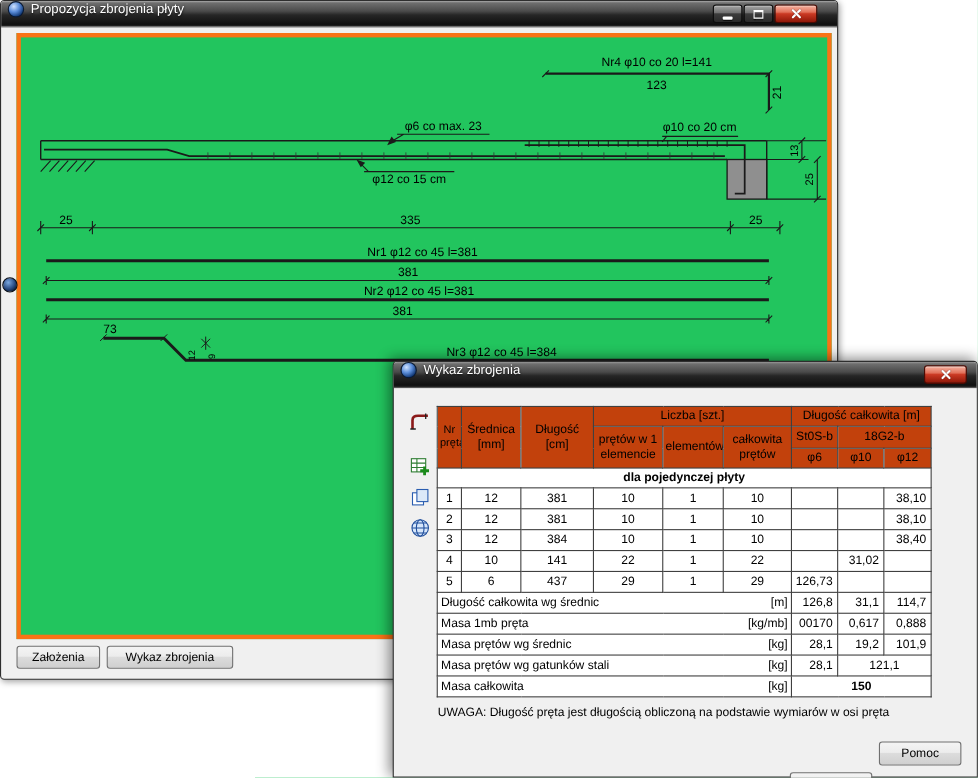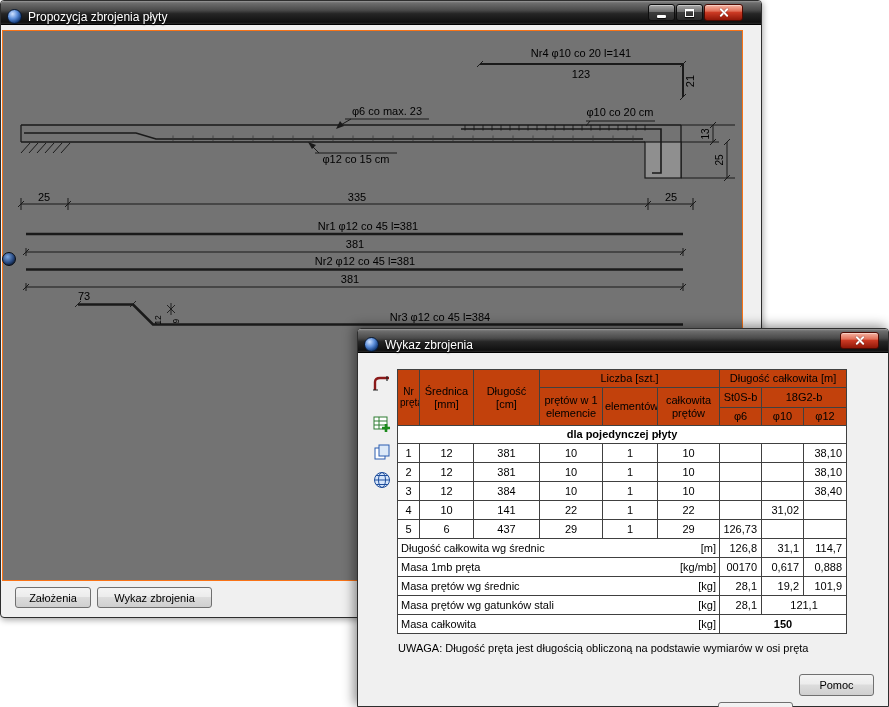--- a/index.html
+++ b/index.html
@@ -2,37 +2,37 @@
 <html><head>
 <meta charset="utf-8">
 <style>
   *{box-sizing:border-box;margin:0;padding:0;}
   body{width:889px;height:707px;position:relative;background:#fff;font-family:"Liberation Sans",sans-serif;overflow:hidden;}
   .window{position:absolute;}
   #main-window{left:0;top:0;width:762px;height:618px;background:#f0f0f0;border:1px solid #2e2e2e;border-radius:4px;box-shadow:1px 2px 6px rgba(0,0,0,.35);}
   #dialog-window{left:357px;top:328px;width:532px;height:379px;background:#f0f0f0;border:1px solid #2e2e2e;border-radius:4px 4px 0 0;box-shadow:-3px -2px 12px rgba(0,0,0,.45);z-index:10;}
   .titlebar{position:absolute;left:0;top:0;right:0;height:24px;border-radius:3px 3px 0 0;
     background:linear-gradient(180deg,#9a9a9a 0%,#6e6e6e 8%,#4a4a4a 40%,#262626 55%,#101010 92%,#2a2a2a 100%);
-    display:flex;align-items:flex-end;padding:0 6px;border-bottom:1px solid #000;}
+    display:flex;align-items:flex-start;padding:0 6px;border-bottom:1px solid #000;}
   .app-icon{width:15px;height:15px;border-radius:50%;flex:0 0 auto;border:1px solid #0a1a33;
     background:radial-gradient(circle at 35% 30%,#cfe2ff 0%,#5b8dd9 40%,#123a78 75%,#061325 100%);}
   .tb-title{color:#fff;font-size:12px;margin-left:6px;text-shadow:0 1px 2px rgba(0,0,0,.9);white-space:nowrap;}
   .tb-btns{position:absolute;top:3px;display:flex;gap:1px;}
   #main-window .tb-btns{right:18px;}
   #dialog-window .tb-btns{right:9px;}
   .tb-btn{width:27px;height:17px;border:1px solid #0d0d0d;border-radius:3px;display:flex;align-items:center;justify-content:center;
     background:linear-gradient(180deg,#a8a8a8,#6f6f6f 45%,#3c3c3c 50%,#2a2a2a);box-shadow:inset 0 1px 0 rgba(255,255,255,.4);}
   .tb-btn.close{width:39px;background:linear-gradient(180deg,#f5b3a2,#e2715a 40%,#cb3a24 50%,#8f1708);border-color:#4d0a02;}
   .glyph-min{display:block;width:9px;height:3px;background:#fff;border-radius:1px;margin-top:7px;box-shadow:0 1px 1px rgba(0,0,0,.8);}
   .glyph-max{display:block;width:9px;height:8px;border:1px solid #fff;border-top-width:2px;box-shadow:0 1px 1px rgba(0,0,0,.8);}
   .glyph-x{position:relative;display:block;width:11px;height:11px;}
   .glyph-x::before,.glyph-x::after{content:"";position:absolute;left:5px;top:0;width:2px;height:11px;background:#fff;border-radius:1px;box-shadow:0 0 1px rgba(60,0,0,.8);}
   .glyph-x::before{transform:rotate(45deg);}
   .glyph-x::after{transform:rotate(-45deg);}
-  .drawing-area{position:absolute;left:1px;top:29px;width:741px;height:551px;background:#737373;border:1px solid #f97316;}
+  .drawing-area{position:absolute;left:14px;top:29px;width:741px;height:551px;background:#22c55e;border:4px solid #f97316;}
   .edge-marker{position:absolute;left:1px;top:251px;width:14px;height:14px;border-radius:50%;z-index:5;border:1px solid #0a0f18;
     background:radial-gradient(circle at 38% 32%,#7aa7e0,#27477e 55%,#0a1526 85%);}
   .wbtn{position:absolute;height:21px;border:1px solid #707070;border-radius:3px;color:#000;cursor:default;
     background:linear-gradient(180deg,#f4f4f4,#ececec 45%,#dcdcdc 50%,#cfcfcf);font:11px "Liberation Sans",sans-serif;}
   .btn-zalozenia{left:14px;top:586px;width:76px;}
   .btn-wykaz{left:96px;top:586px;width:115px;}
   .btn-zamknij{left:360px;top:345px;width:75px;height:22px;margin-top:28px;}
   .btn-pomoc{left:441px;top:345px;width:75px;height:22px;}
   .tool{position:absolute;left:10px;width:28px;height:26px;border:none;background:transparent;display:flex;align-items:center;justify-content:center;}
   .tool1{top:42px}.tool2{top:82px}.tool3{top:110px}.tool4{top:138px}

